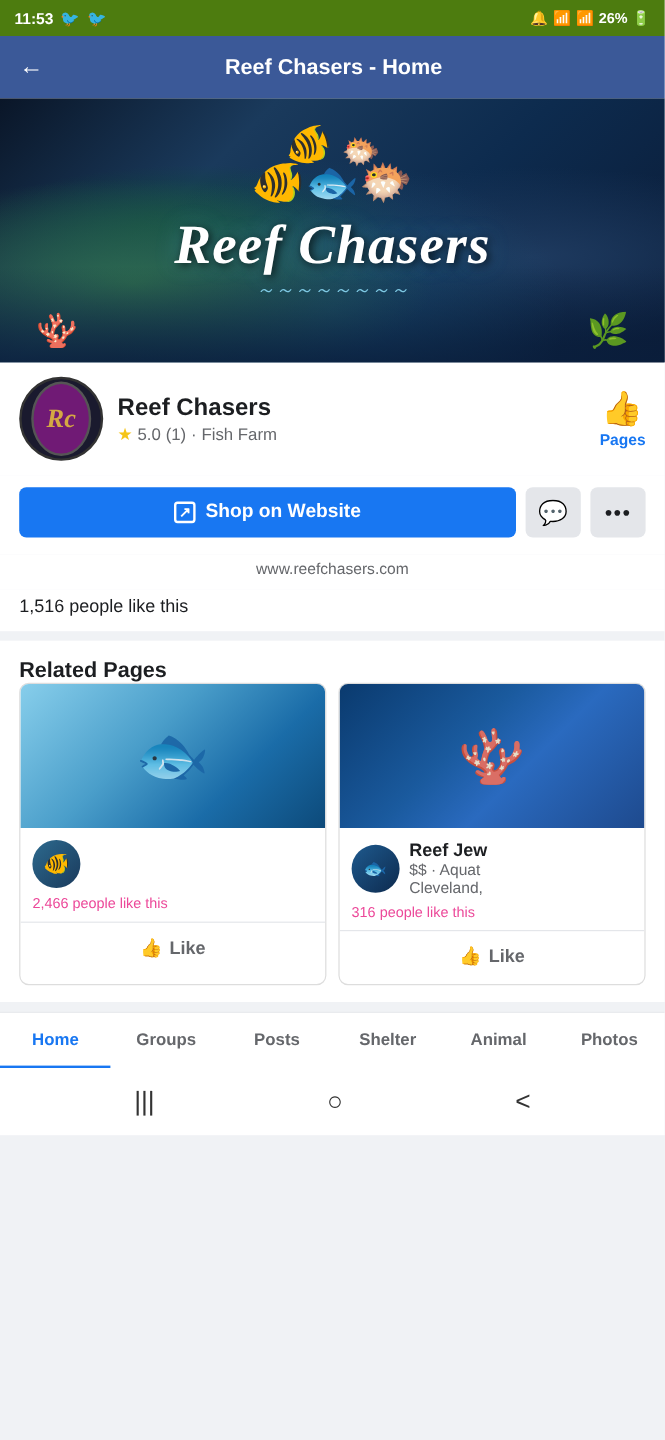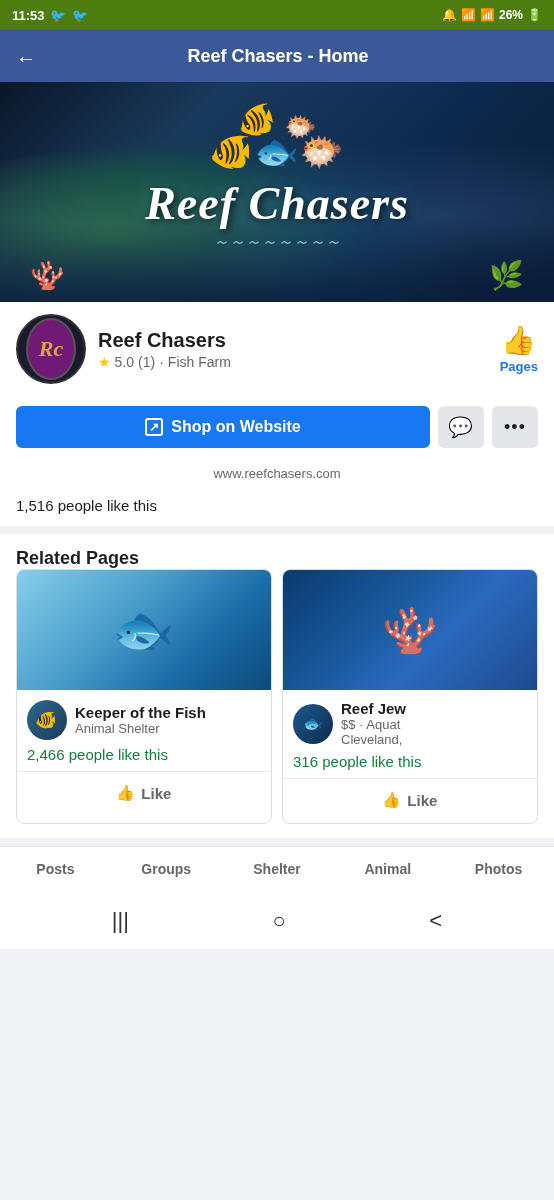--- a/index.html
+++ b/index.html
@@ -276,21 +276,21 @@
       background: linear-gradient(135deg, #1e5a8e, #0d2a4e);
       display: flex;
       align-items: center;
       justify-content: center;
       font-size: 16px;
       flex-shrink: 0;
       overflow: hidden;
     }
     .card-page-name { font-size: 15px; font-weight: 700; color: #1c1e21; }
     .card-page-type { font-size: 13px; color: #65676b; }
-    .card-likes { font-size: 15px; color: #15803d; margin: 4px 0 8px; }
+    .card-likes { font-size: 12px; color: #ec4899; margin: 4px 0 8px; }
     .card-divider { height: 1px; background: #e4e6ea; margin: 0 -10px 8px; }
     .card-like-btn {
       width: 100%;
       background: none;
       border: none;
       display: flex;
       align-items: center;
       justify-content: center;
       gap: 6px;
       font-size: 15px;
@@ -437,24 +437,20 @@
 
 <div class="related-section">
   <div class="related-title">Related Pages</div>
   <div class="related-cards">
 
     <div class="related-card">
       <div class="card-img-fish"></div>
       <div class="card-body">
         <div class="card-profile-row">
           <div class="card-avatar">🐠</div>
-          <div>
-            <div class="card-page-name">Keeper of the Fish</div>
-            <div class="card-page-type">Animal Shelter</div>
-          </div>
         </div>
         <div class="card-likes">2,466 people like this</div>
         <div class="card-divider"></div>
         <button class="card-like-btn">
           <span>👍</span>
           <span>Like</span>
         </button>
       </div>
     </div>
 
@@ -475,22 +471,23 @@
           <span>👍</span>
           <span>Like</span>
         </button>
       </div>
     </div>
 
   </div>
 </div>
 
 <div class="bottom-tabs">
+  <div class="tab-item active">Home</div>
+  <div class="tab-item">Groups</div>
   <div class="tab-item">Posts</div>
-  <div class="tab-item">Groups</div>
   <div class="tab-item">Shelter</div>
   <div class="tab-item">Animal</div>
   <div class="tab-item">Photos</div>
 </div>
 
 <div class="system-nav">
   <span class="sys-btn">|||</span>
   <span class="sys-btn">○</span>
   <span class="sys-btn">&lt;</span>
 </div>

